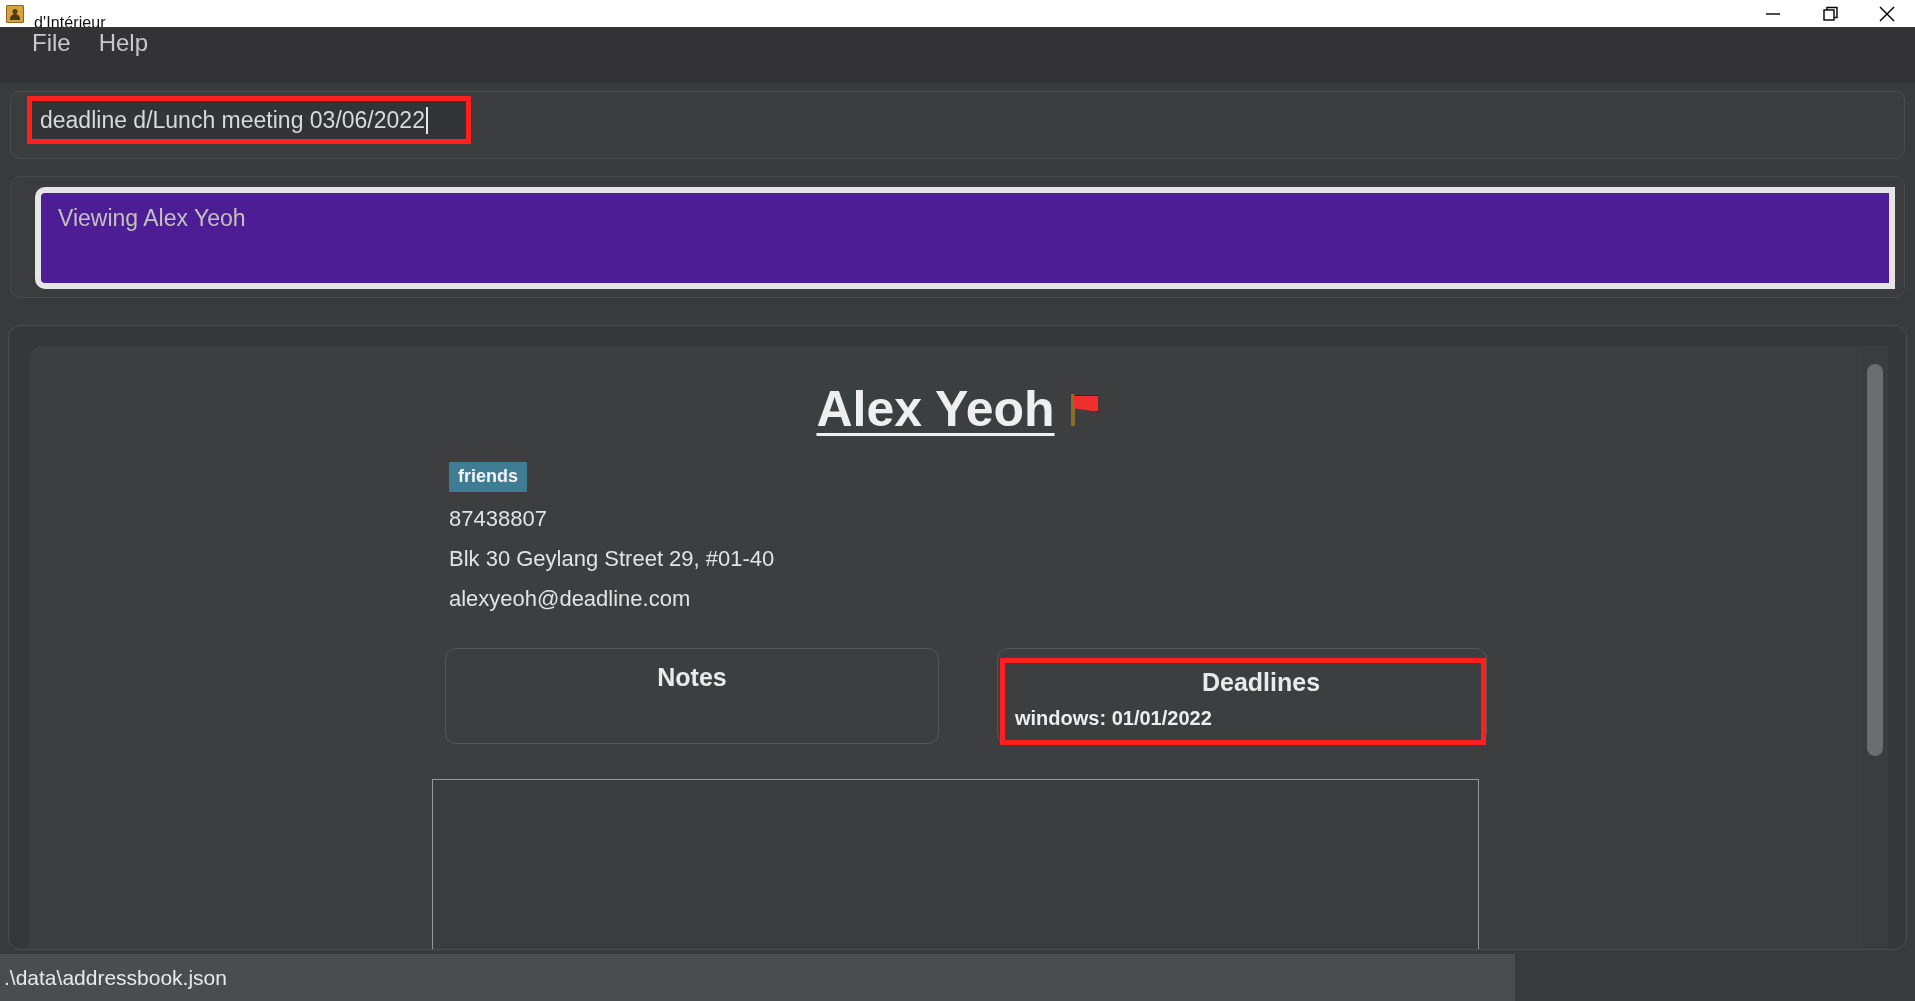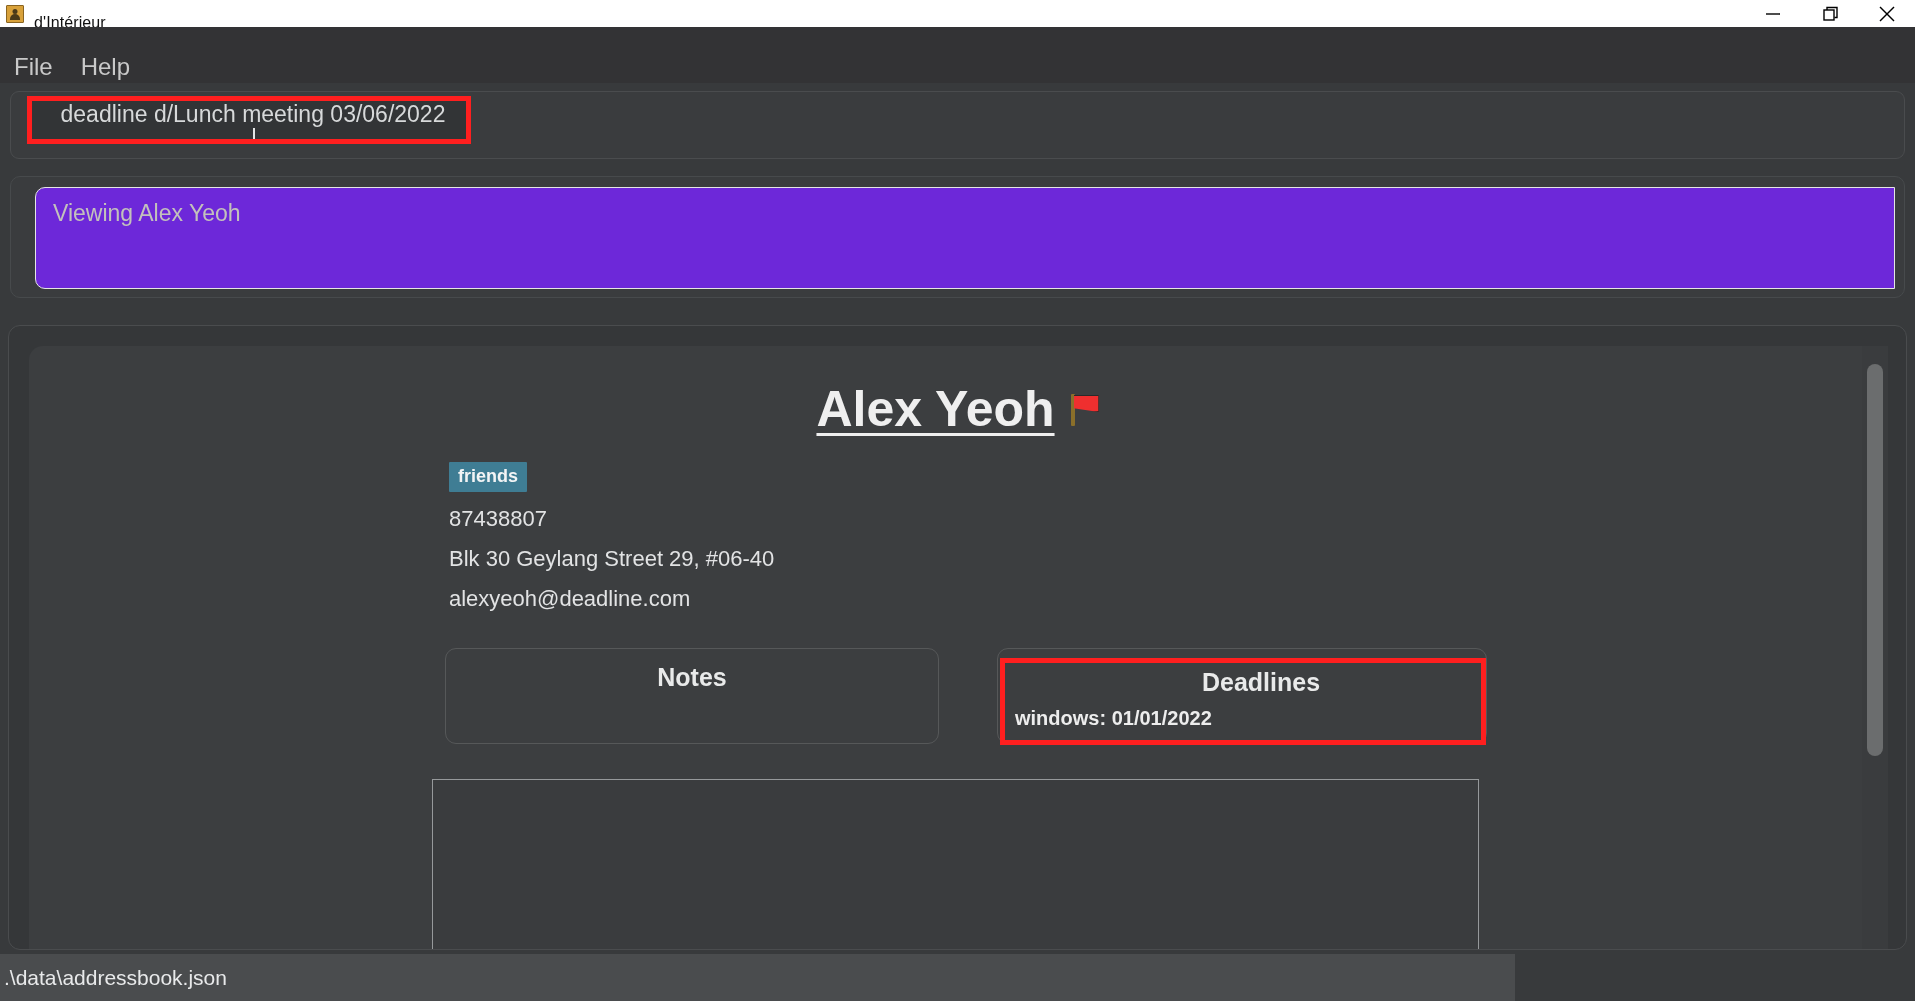--- a/index.html
+++ b/index.html
@@ -72,21 +72,22 @@
   }
   .win-btn svg { display: block; }
 
   
   .menubar {
     position: absolute;
     top: 27px; left: 0;
     width: 1915px; height: 56px;
     background: #333335;
     display: flex;
-    align-items: flex-end;
+    align-items: flex-start;
+    padding-left: 18px;
   }
   .menu-item {
     color: #c9c9c9;
     font-size: 24px;
     padding: 2px 14px;
     font-family: "Liberation Sans", sans-serif;
   }
 
   
   .command-area {
@@ -106,21 +107,20 @@
   .command-box {
     position: absolute;
     left: 27px; top: 96px;
     width: 444px; height: 48px;
     background: #323436;
     border: 5px solid #ff1f1f;
     display: flex;
     align-items: center;
     padding-left: 8px;
     overflow: hidden;
-    flex-direction: column;
   }
   .command-text {
     color: #d7d9da;
     font-size: 23px;
     white-space: nowrap;
     font-family: "Liberation Sans", sans-serif;
   }
   .caret {
     display: inline-block;
     width: 2px;
@@ -136,23 +136,23 @@
     left: 10px; top: 176px;
     width: 1895px; height: 122px;
     border: 1px solid #474a4c;
     border-radius: 10px;
     background: #3a3c3e;
   }
   .result-inner {
     position: absolute;
     left: 24px; top: 10px;
     width: 1860px; height: 102px;
-    border: 1px solid #e5e5e5;
+    border: 6px solid #e5e5e5;
     border-radius: 10px 0 0 10px;
-    background: #6d28d9;
+    background: #4c1d95;
     padding: 12px 0 0 17px;
   }
   .result-text {
     color: #c3c1bc;
     font-size: 23px;
     font-family: "Liberation Sans", sans-serif;
   }
 
   
   .main-outer {
@@ -383,21 +383,21 @@
       <span class="person-name">Alex Yeoh</span>
       <span class="flag-icon">
         <span class="pole"></span>
           <span class="cloth"></span>
       </span>
     </div>
 
     <div class="details">
       <span class="tag">friends</span>
       <div class="detail-line">87438807</div>
-      <div class="detail-line">Blk 30 Geylang Street 29, #06-40</div>
+      <div class="detail-line">Blk 30 Geylang Street 29, #01-40</div>
       <div class="detail-line">alexyeoh@deadline.com</div>
     </div>
 
     <div class="nd-row">
       <div class="notes-box">
         <div class="nd-title">Notes</div>
       </div>
 
       <div class="deadlines-wrap">
         <div class="deadlines-red">

